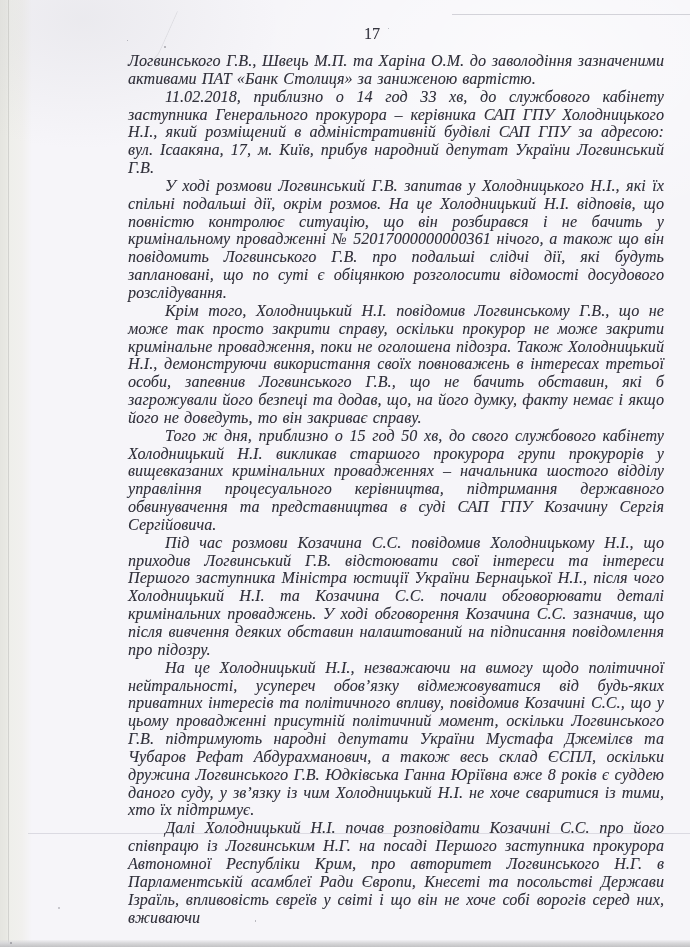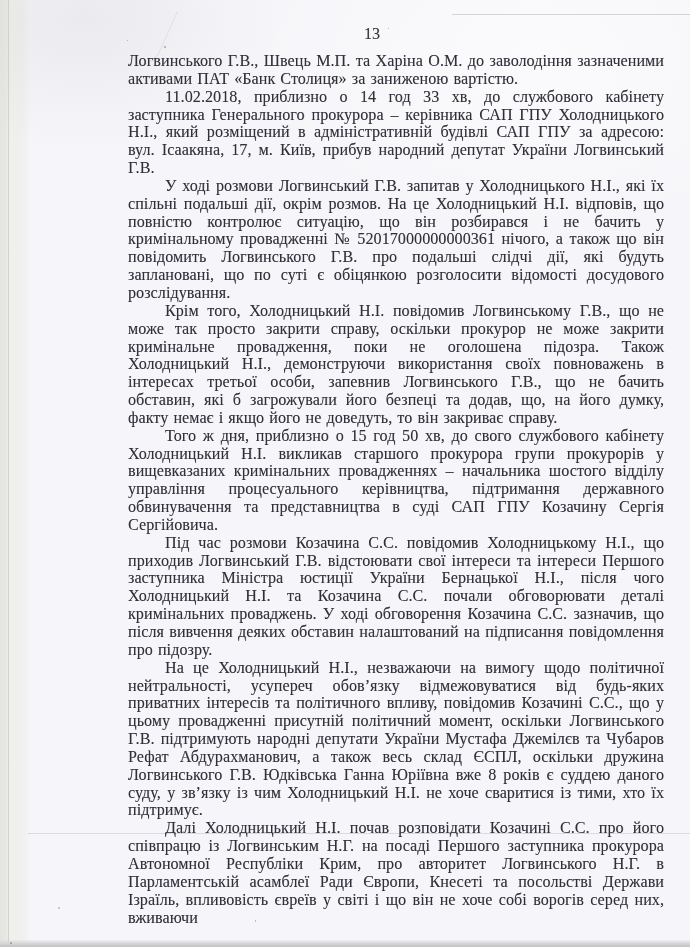--- a/index.html
+++ b/index.html
@@ -64,20 +64,21 @@
   .body-text {
     position: absolute;
     left: 128px; top: 52px; width: 536px;
     font-size: 16px;
     line-height: 17.85px;
     color: #30303a;
     text-align: justify;
     letter-spacing: 0.1px;
     word-spacing: 1px;
     text-shadow: 0.3px 0.3px 0.6px rgba(48,48,62,0.32);
+    font-style: italic;
   }
   .body-text p { margin: 0; text-indent: 37px; }
   .body-text p.continuation { text-indent: 0; }
 </style>
 </head>
 <body>
 
 <div class="scan">
   <div class="left-edge-line"></div>
   <div class="crease-topleft"></div>
@@ -86,21 +87,21 @@
   <div class="bottom-edge"></div>
 
   <div class="speck s1"></div>
   <div class="speck s2"></div>
   <div class="speck s3"></div>
   <div class="speck s4"></div>
   <div class="speck s5"></div>
   <div class="speck s6"></div>
   <div class="speck s7"></div>
 
-  <div class="page-number">13</div>
+  <div class="page-number">17</div>
 
   <div class="body-text">
     <p class="continuation">Логвинського Г.В., Швець М.П. та Харіна О.М. до заволодіння зазначеними активами ПАТ «Банк Столиця» за заниженою вартістю.</p>
     <p>11.02.2018, приблизно о 14 год 33 хв, до службового кабінету заступника Генерального прокурора – керівника САП ГПУ Холодницького Н.І., який розміщений в адміністративній будівлі САП ГПУ за адресою: вул. Ісаакяна, 17, м. Київ, прибув народний депутат України Логвинський Г.В.</p>
     <p>У ході розмови Логвинський Г.В. запитав у Холодницького Н.І., які їх спільні подальші дії, окрім розмов. На це Холодницький Н.І. відповів, що повністю контролює ситуацію, що він розбирався і не бачить у кримінальному провадженні № 52017000000000361 нічого, а також що він повідомить Логвинського Г.В. про подальші слідчі дії, які будуть заплановані, що по суті є обіцянкою розголосити відомості досудового розслідування.</p>
     <p>Крім того, Холодницький Н.І. повідомив Логвинському Г.В., що не може так просто закрити справу, оскільки прокурор не може закрити кримінальне провадження, поки не оголошена підозра. Також Холодницький Н.І., демонструючи використання своїх повноважень в інтересах третьої особи, запевнив Логвинського Г.В., що не бачить обставин, які б загрожували його безпеці та додав, що, на його думку, факту немає і якщо його не доведуть, то він закриває справу.</p>
     <p>Того ж дня, приблизно о 15 год 50 хв, до свого службового кабінету Холодницький Н.І. викликав старшого прокурора групи прокурорів у вищевказаних кримінальних провадженнях – начальника шостого відділу управління процесуального керівництва, підтримання державного обвинувачення та представництва в суді САП ГПУ Козачину Сергія Сергійовича.</p>
     <p>Під час розмови Козачина С.С. повідомив Холодницькому Н.І., що приходив Логвинський Г.В. відстоювати свої інтереси та інтереси Першого заступника Міністра юстиції України Бернацької Н.І., після чого Холодницький Н.І. та Козачина С.С. почали обговорювати деталі кримінальних проваджень. У ході обговорення Козачина С.С. зазначив, що після вивчення деяких обставин налаштований на підписання повідомлення про підозру.</p>
     <p>На це Холодницький Н.І., незважаючи на вимогу щодо політичної нейтральності, усупереч обов’язку відмежовуватися від будь-яких приватних інтересів та політичного впливу, повідомив Козачині С.С., що у цьому провадженні присутній політичний момент, оскільки Логвинського Г.В. підтримують народні депутати України Мустафа Джемілєв та Чубаров Рефат Абдурахманович, а також весь склад ЄСПЛ, оскільки дружина Логвинського Г.В. Юдківська Ганна Юріївна вже 8 років є суддею даного суду, у зв’язку із чим Холодницький Н.І. не хоче сваритися із тими, хто їх підтримує.</p>
     <p>Далі Холодницький Н.І. почав розповідати Козачині С.С. про його співпрацю із Логвинським Н.Г. на посаді Першого заступника прокурора Автономної Республіки Крим, про авторитет Логвинського Н.Г. в Парламентській асамблеї Ради Європи, Кнесеті та посольстві Держави Ізраїль, впливовість євреїв у світі і що він не хоче собі ворогів серед них, вживаючи</p>

